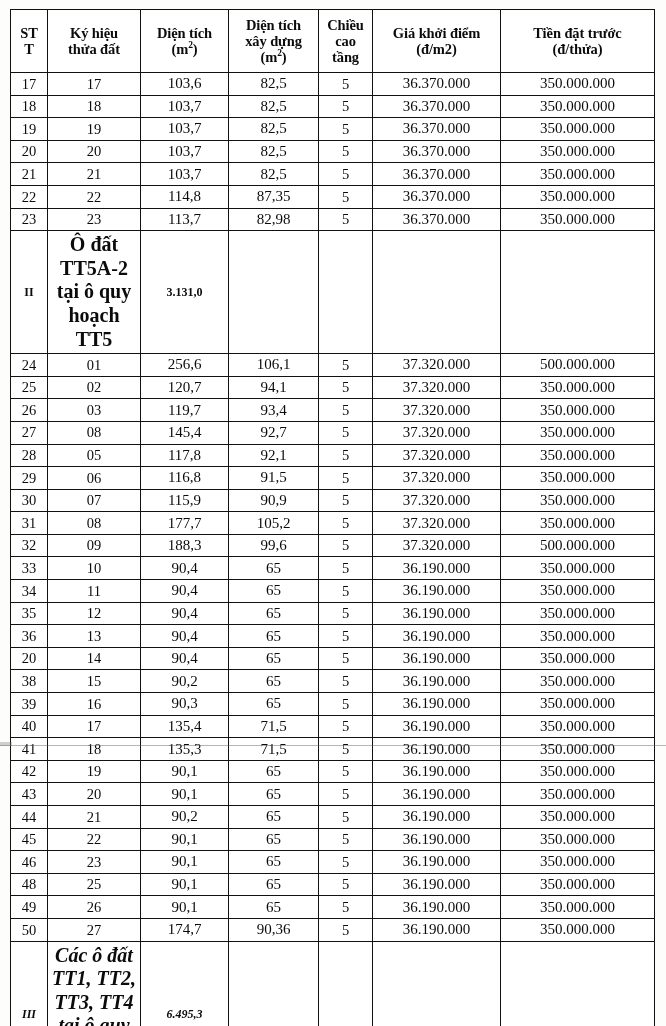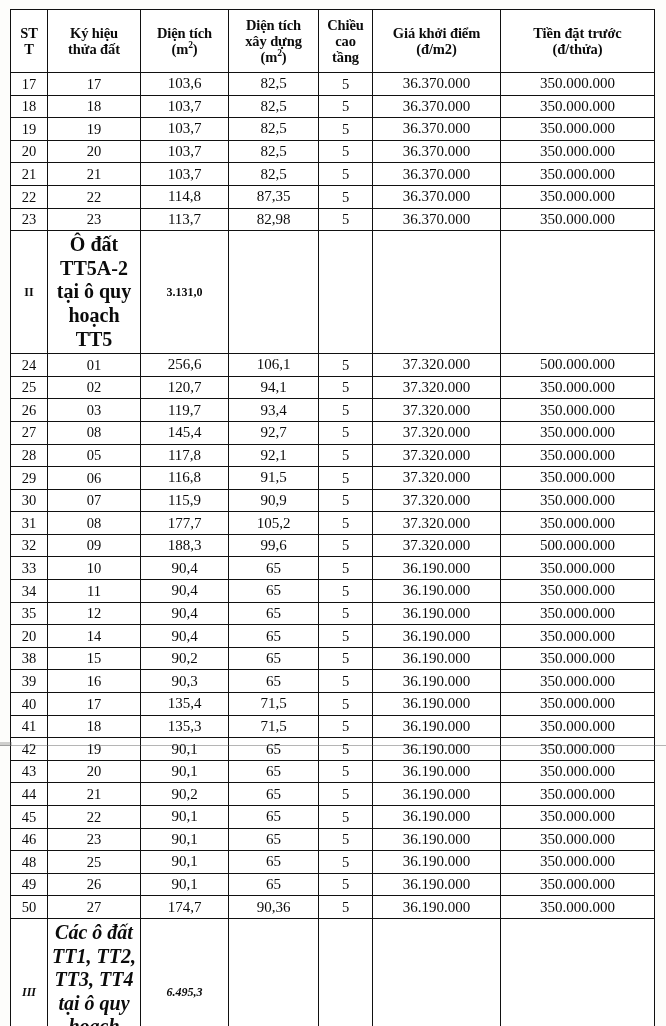--- a/index.html
+++ b/index.html
@@ -329,20 +329,29 @@
         <tr class="data-row">
           <td class="cell-stt">35</td>
           <td class="cell-sym">12</td>
           <td class="cell-area">90,4</td>
           <td class="cell-build">65</td>
           <td class="cell-floor">5</td>
           <td class="cell-price">36.190.000</td>
           <td class="cell-deposit">350.000.000</td>
         </tr>
         <tr class="data-row">
+          <td class="cell-stt">36</td>
+          <td class="cell-sym">13</td>
+          <td class="cell-area">90,4</td>
+          <td class="cell-build">65</td>
+          <td class="cell-floor">5</td>
+          <td class="cell-price">36.190.000</td>
+          <td class="cell-deposit">350.000.000</td>
+        </tr>
+        <tr class="data-row">
           <td class="cell-stt">20</td>
           <td class="cell-sym">14</td>
           <td class="cell-area">90,4</td>
           <td class="cell-build">65</td>
           <td class="cell-floor">5</td>
           <td class="cell-price">36.190.000</td>
           <td class="cell-deposit">350.000.000</td>
         </tr>
         <tr class="data-row">
           <td class="cell-stt">38</td>

